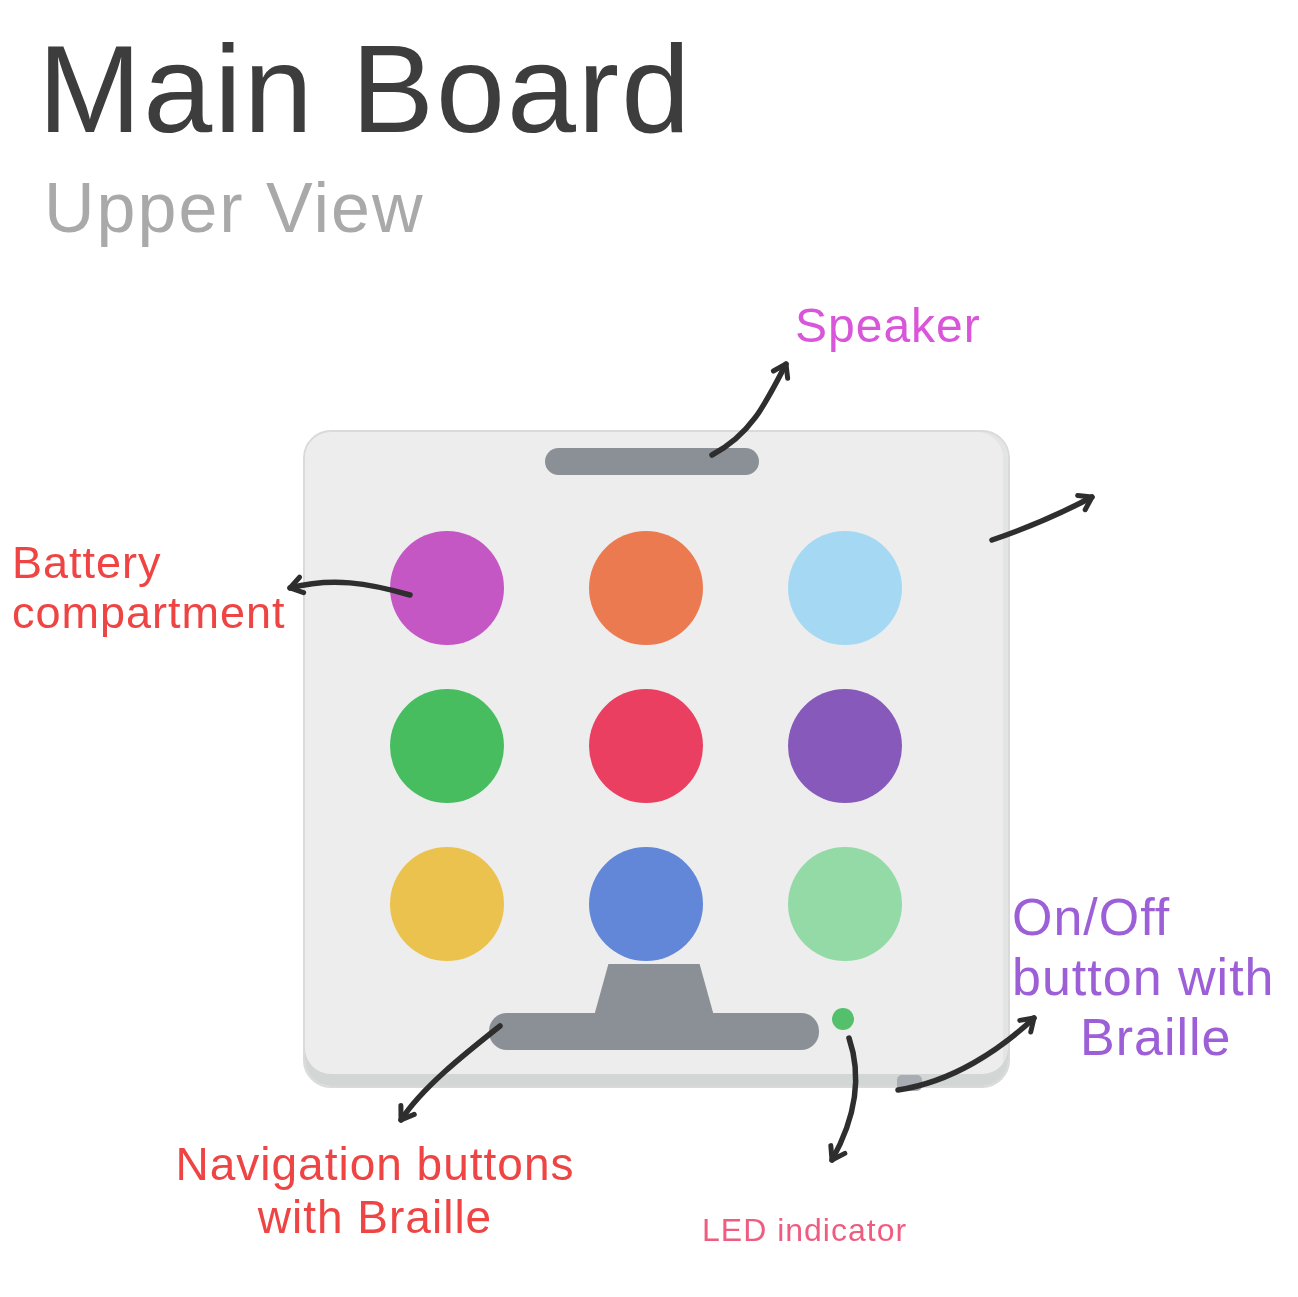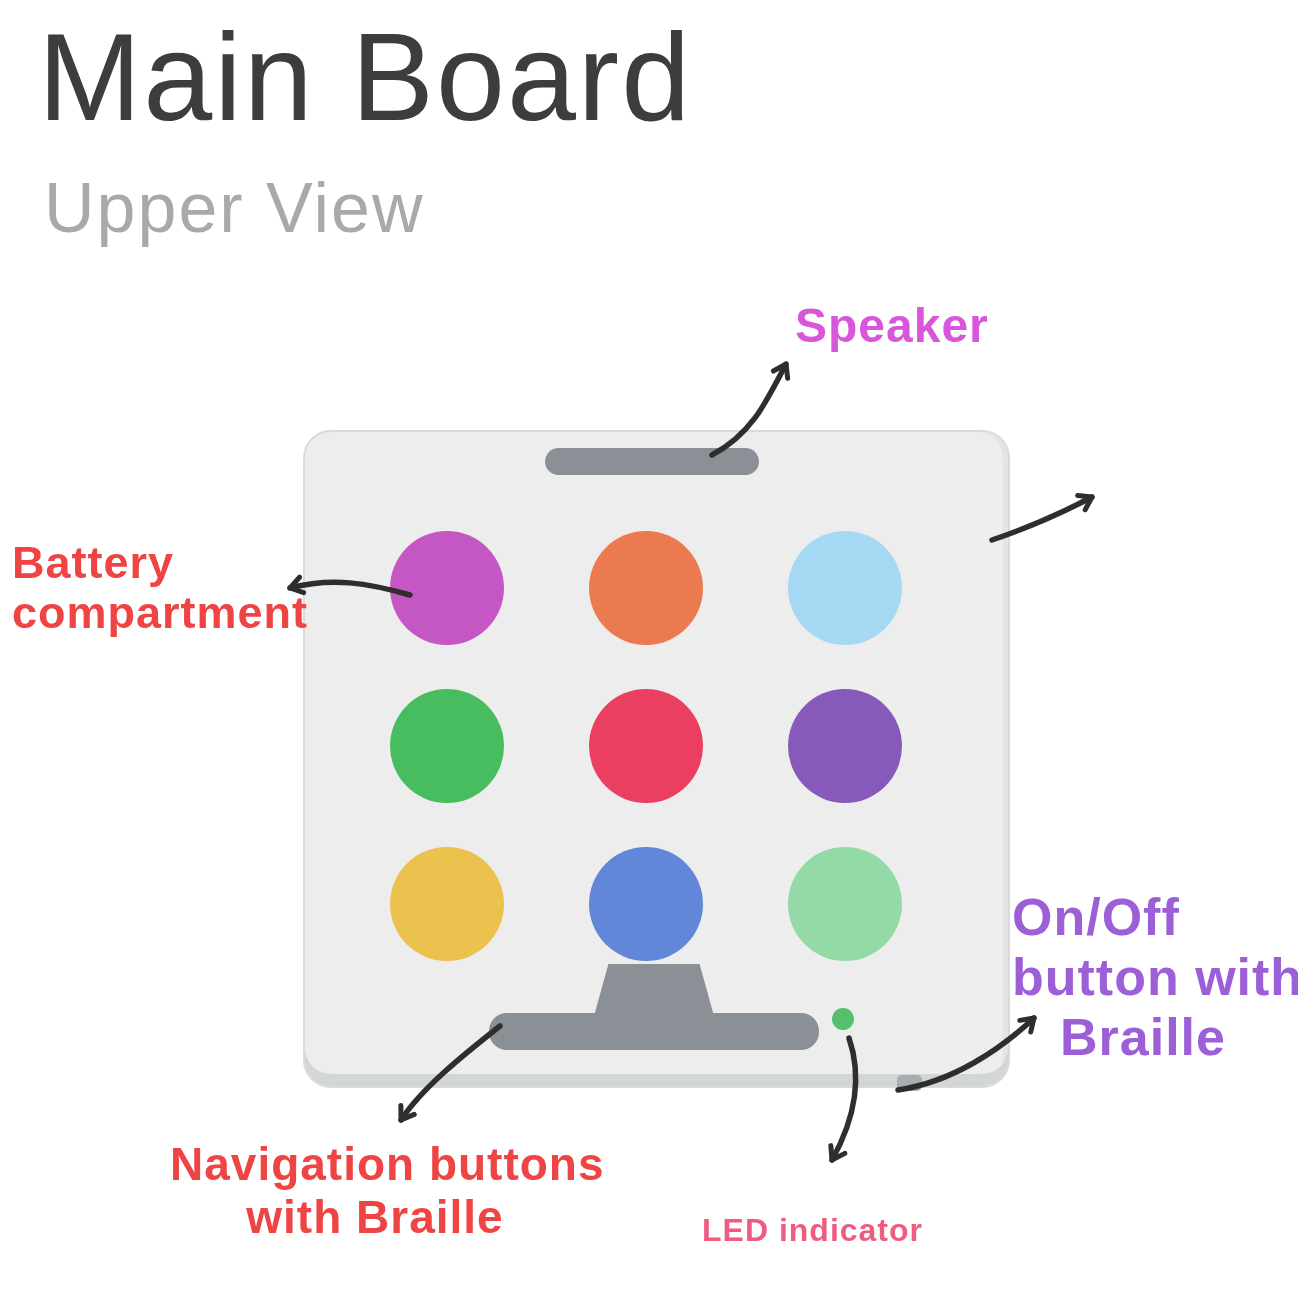--- a/index.html
+++ b/index.html
@@ -14,21 +14,21 @@
     width: 1298px;
     height: 1297px;
     background: #ffffff;
     overflow: hidden;
   }
 
   
   .title-main {
     position: absolute;
     left: 38px;
-    top: 6px;
+    top: 18px;
     font-size: 124px;
     font-weight: 400;
     color: #3d3d3d;
     letter-spacing: 2px;
     white-space: nowrap;
   }
   .title-sub {
     position: absolute;
     left: 44px;
     top: 168px;
@@ -127,30 +127,30 @@
     stroke: var(--arrow);
     stroke-width: 5;
     stroke-linecap: round;
     stroke-linejoin: round;
   }
 
   
   .label {
     position: absolute;
     z-index: 6;
-    font-weight: 700;
+    font-weight: 400;
     letter-spacing: 1px;
     white-space: nowrap;
   }
   .label span { display: block; }
   .label-speaker   { left: 795px;  top: 298px;  font-size: 48px; }
   .label-ac        { left: 1032px; top: 424px;  font-size: 48px; }
   .label-battery   { left: 12px;   top: 538px;  font-size: 45px; line-height: 1.12; }
   .label-onoff     { left: 1012px; top: 888px;  font-size: 52px; line-height: 1.15; }
-  .label-onoff .indent { margin-left: 48px; }
+  .label-onoff .indent { margin-left: 68px; }
   .label-nav       { left: 170px;  top: 1138px; font-size: 46px; line-height: 1.15; text-align: center; width: 410px; }
   .label-led       { left: 672px;  top: 1212px; font-size: 32px; margin-left: 30px; }
 </style>
 </head>
 <body>
 
 <div id="stage">
 
   <div class="title-main">Main Board</div>
   <div class="title-sub">Upper View</div>

